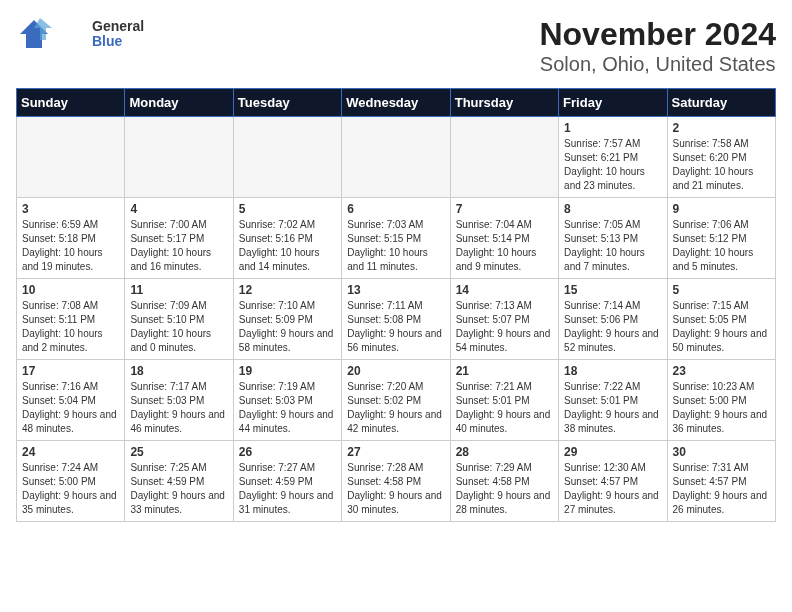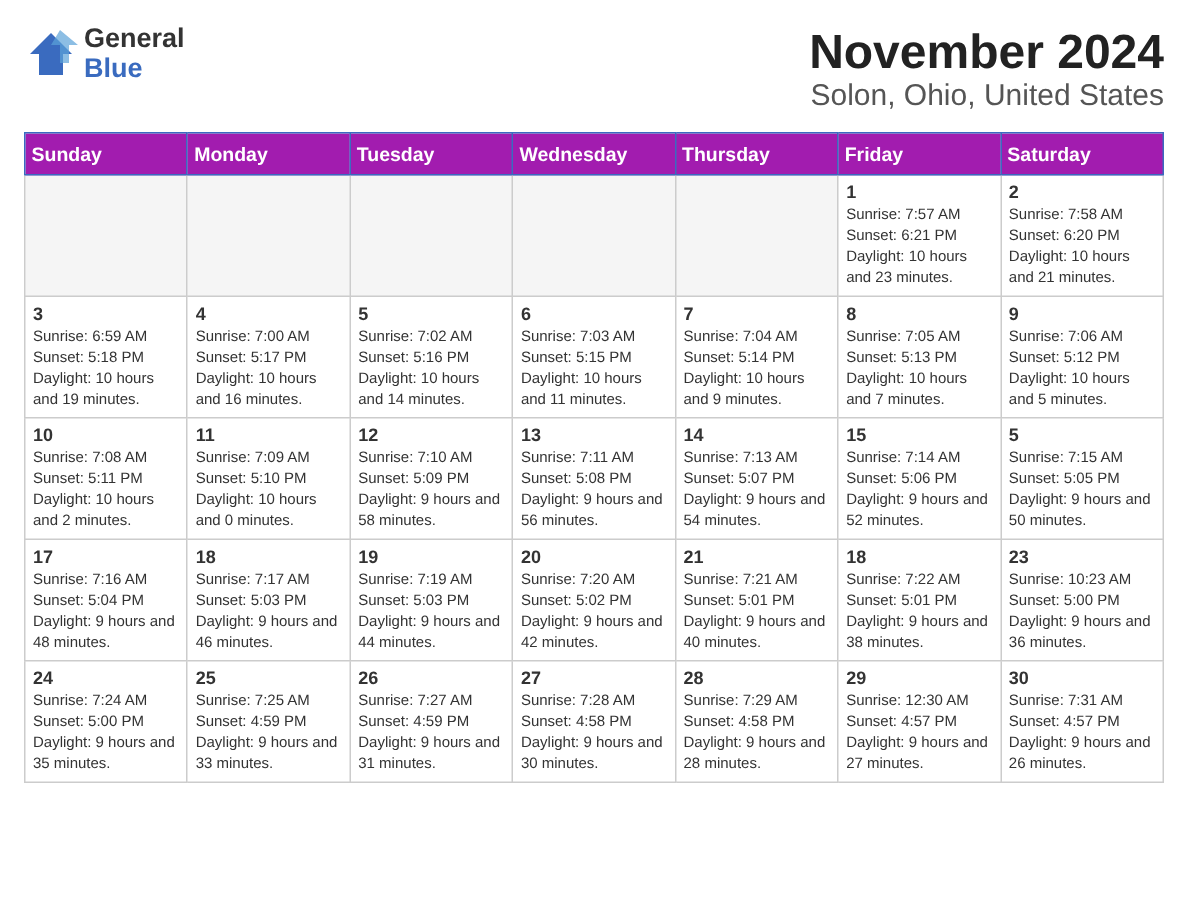--- a/index.html
+++ b/index.html
@@ -15,47 +15,48 @@
       align-items: flex-start;
       justify-content: space-between;
       margin-bottom: 12px;
     }
     .logo {
       display: flex;
       align-items: center;
       gap: 4px;
     }
     .logo-text {
-      font-size: 18px;
+      font-size: 14px;
       font-weight: bold;
       line-height: 1.1;
+      margin-left: 36px;
     }
     .logo-text .general { color: #333; }
     .logo-text .blue { color: #3a6bbf; }
     .logo-icon {
       width: 36px;
       height: 36px;
     }
-    .title-block { text-align: right; }
+    .title-block { text-align: center; }
     .month-title {
       font-size: 32px;
       font-weight: bold;
       color: #222;
     }
     .location-title {
       font-size: 20px;
       color: #555;
     }
     .calendar-table {
       width: 100%;
       border-collapse: collapse;
       table-layout: fixed;
     }
     .calendar-table th {
-      background-color: #a21caf;
+      background-color: #0f172a;
       color: #fff;
       font-size: 13px;
       font-weight: bold;
       padding: 6px 4px;
       text-align: left;
       border: 1px solid #3a6bbf;
     }
     .calendar-table td {
       border: 1px solid #ccc;
       vertical-align: top;

